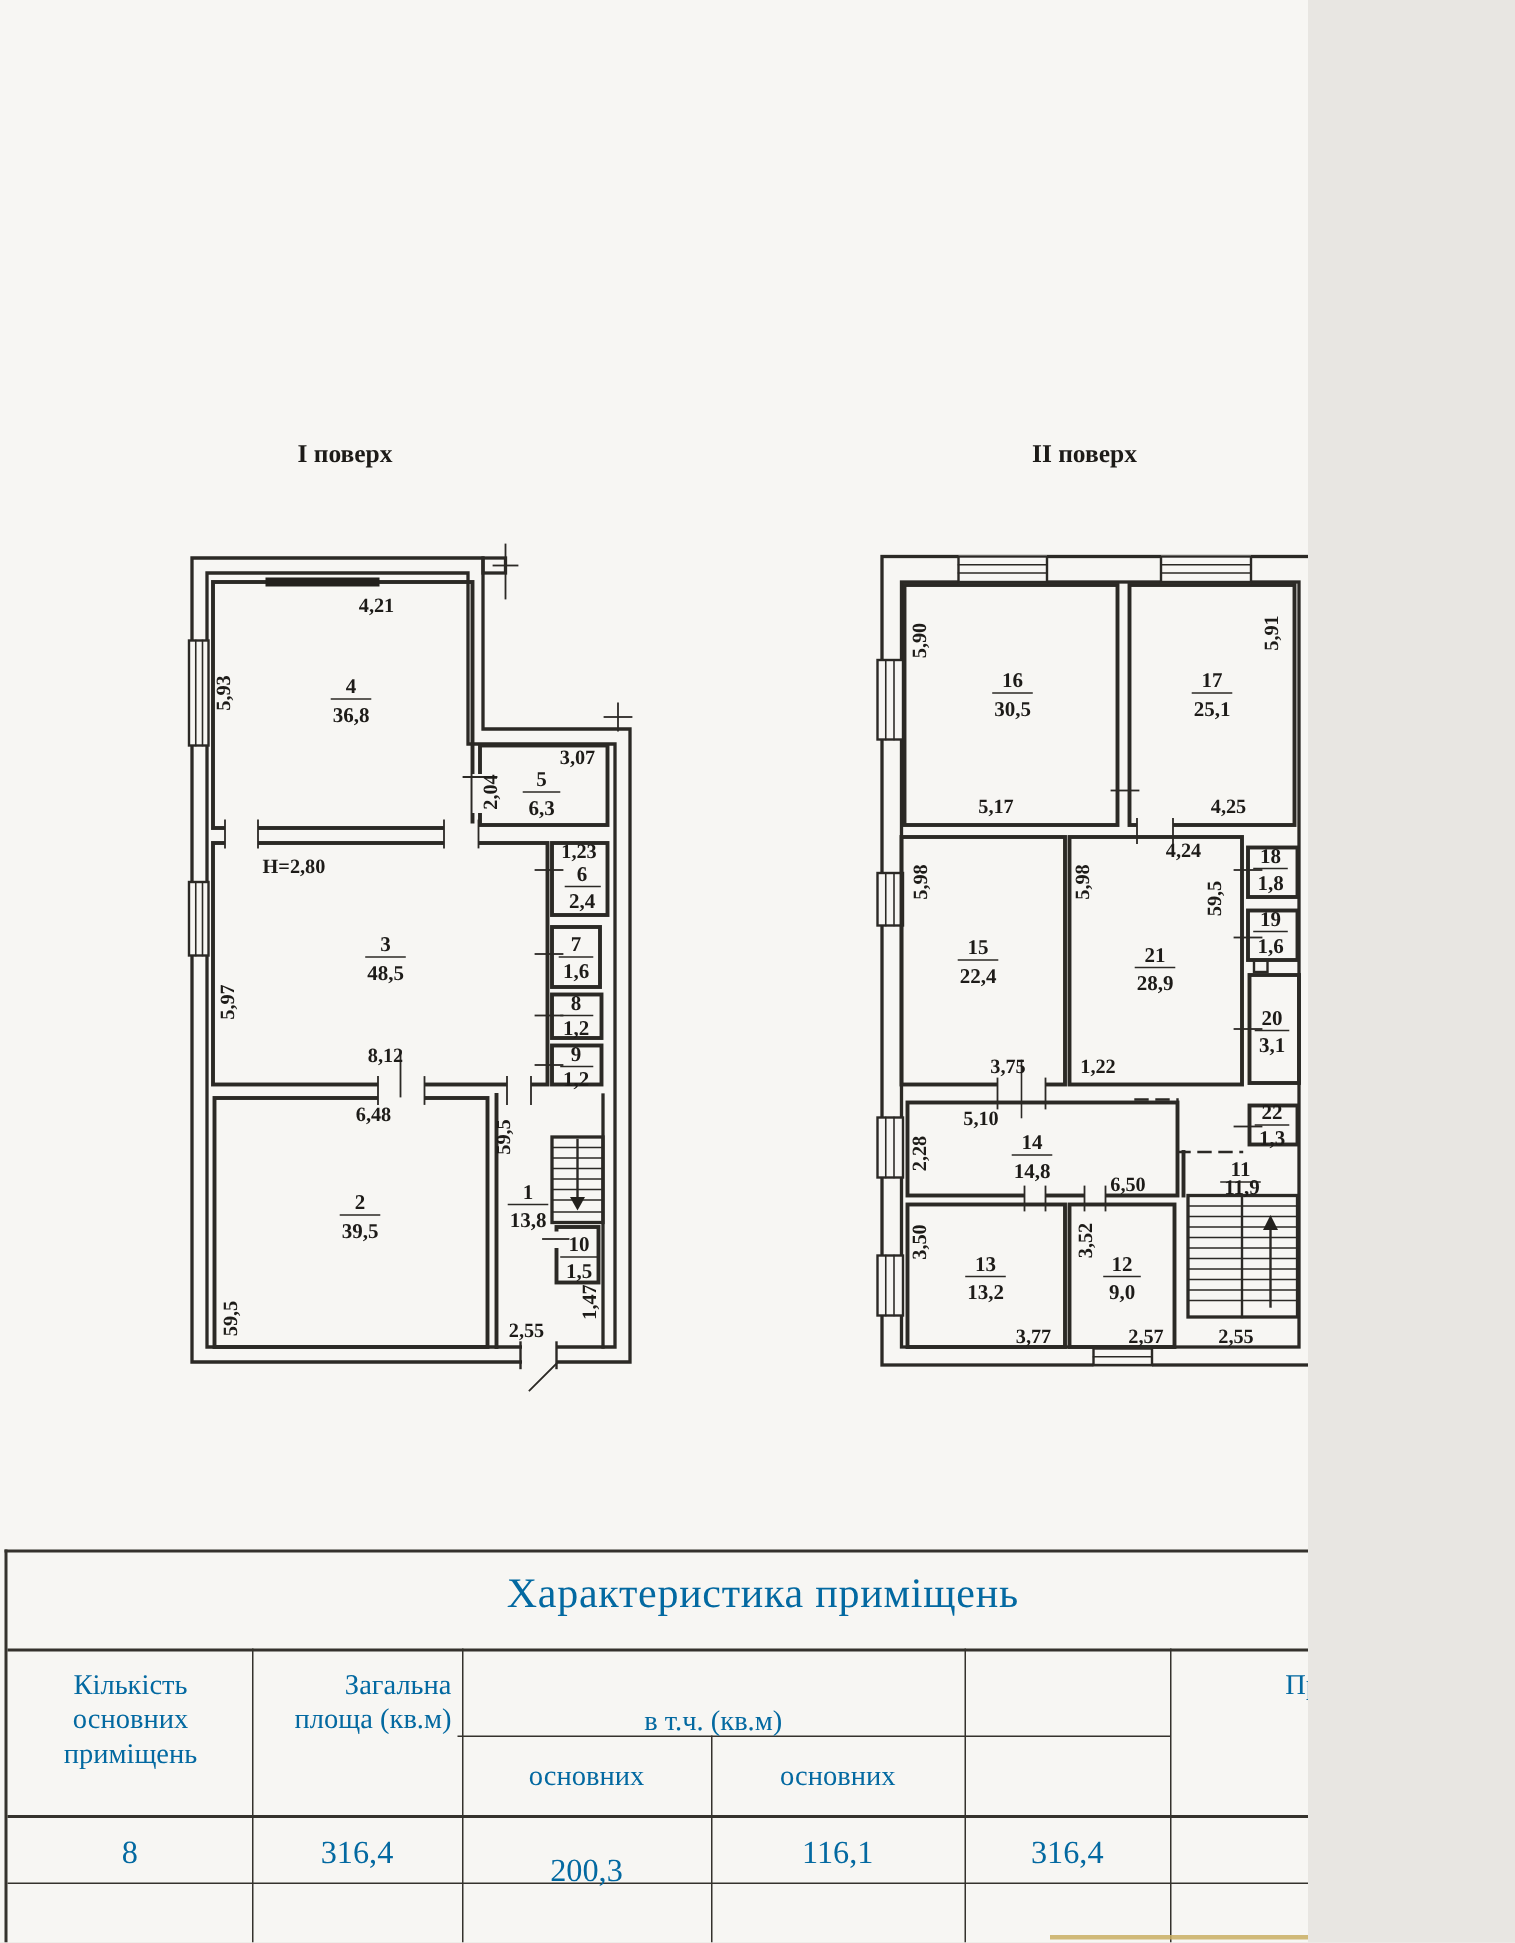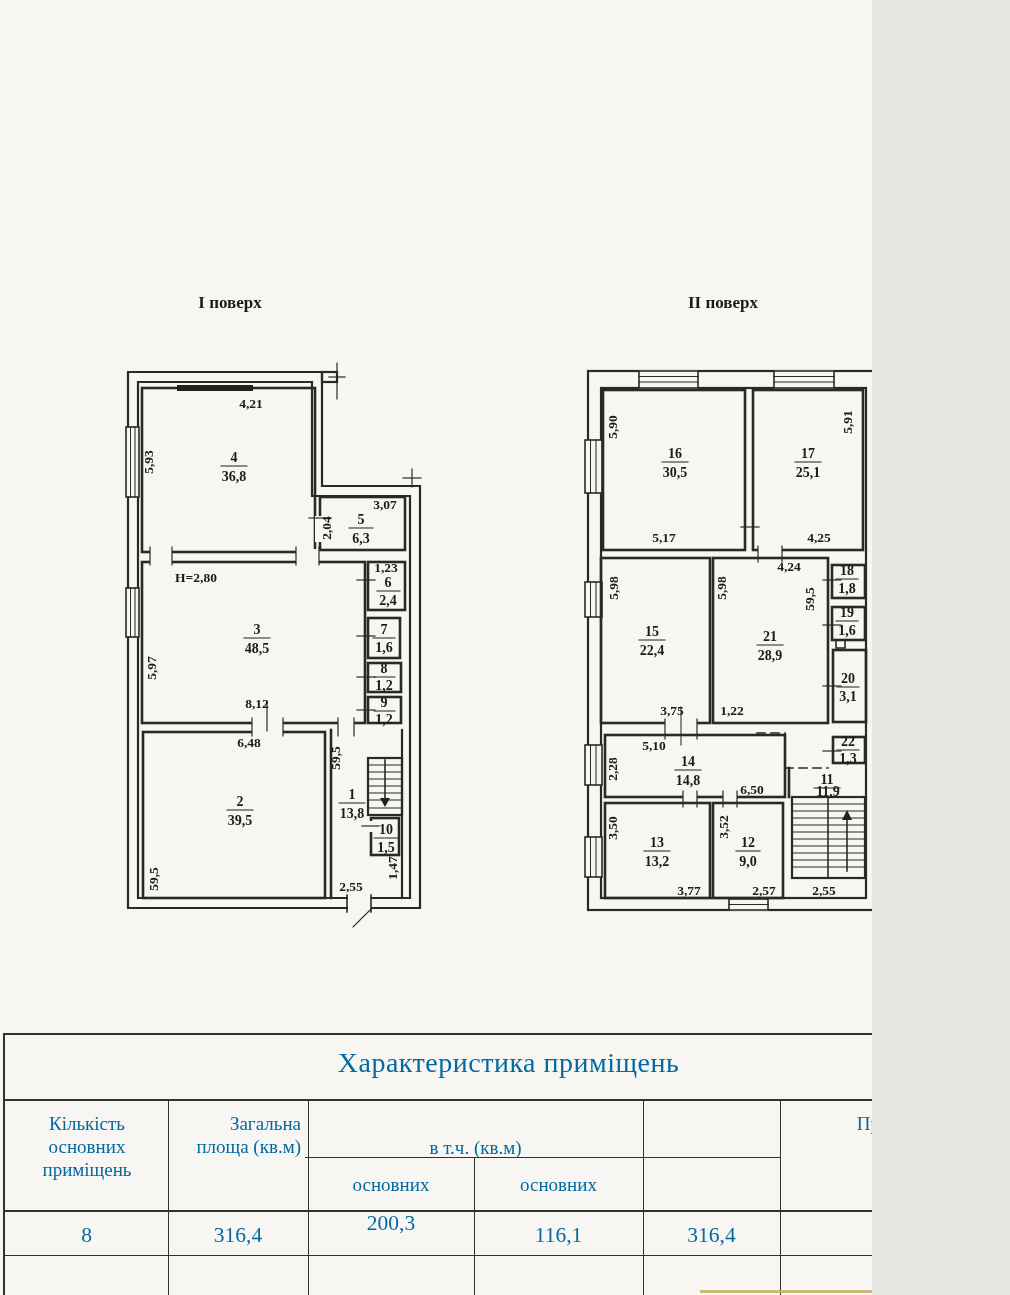--- a/index.html
+++ b/index.html
@@ -342,21 +342,21 @@
 
   <div class="txt" style="left:4px;top:77px;width:156px;">Кількість основних приміщень</div>
   <div class="txt" style="left:170px;top:77px;width:126px;text-align:right;">Загальна площа (кв.м)</div>
   <div class="txt" style="left:303px;top:81px;width:335px;margin-top:20px;">в т.ч. (кв.м)</div>
   <div class="txt" style="left:303px;top:138px;width:166px;">основних</div>
   <div class="txt" style="left:469px;top:138px;width:169px;">основних</div>
   <div class="txt" style="left:775px;top:77px;width:232px;">Примітки</div>
 
   <div class="val" style="left:0;top:188px;width:163px;">8</div>
   <div class="val" style="left:163px;top:188px;width:140px;">316,4</div>
-  <div class="val" style="left:303px;top:176px;width:166px;">200,3</div>
+  <div class="val" style="left:303px;top:200px;width:166px;">200,3</div>
   <div class="val" style="left:469px;top:188px;width:169px;text-align:center;">116,1</div>
   <div class="val" style="left:638px;top:188px;width:137px;">316,4</div>
   <div class="val" style="left:775px;top:188px;width:232px;"></div>
 </div>
 
 <div class="artifact" style="left:700px;top:1290px;width:310px;"></div>
 
 </div>
 
 </body></html>

